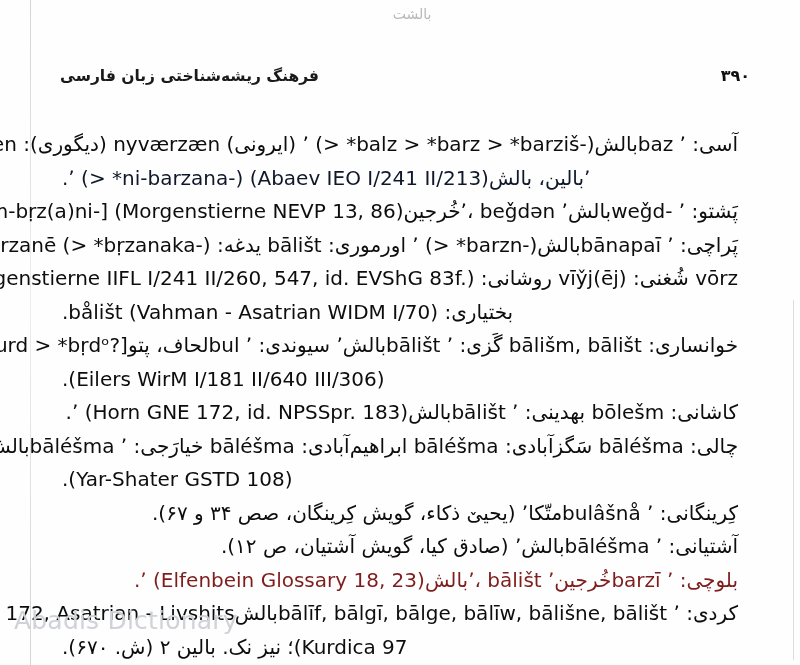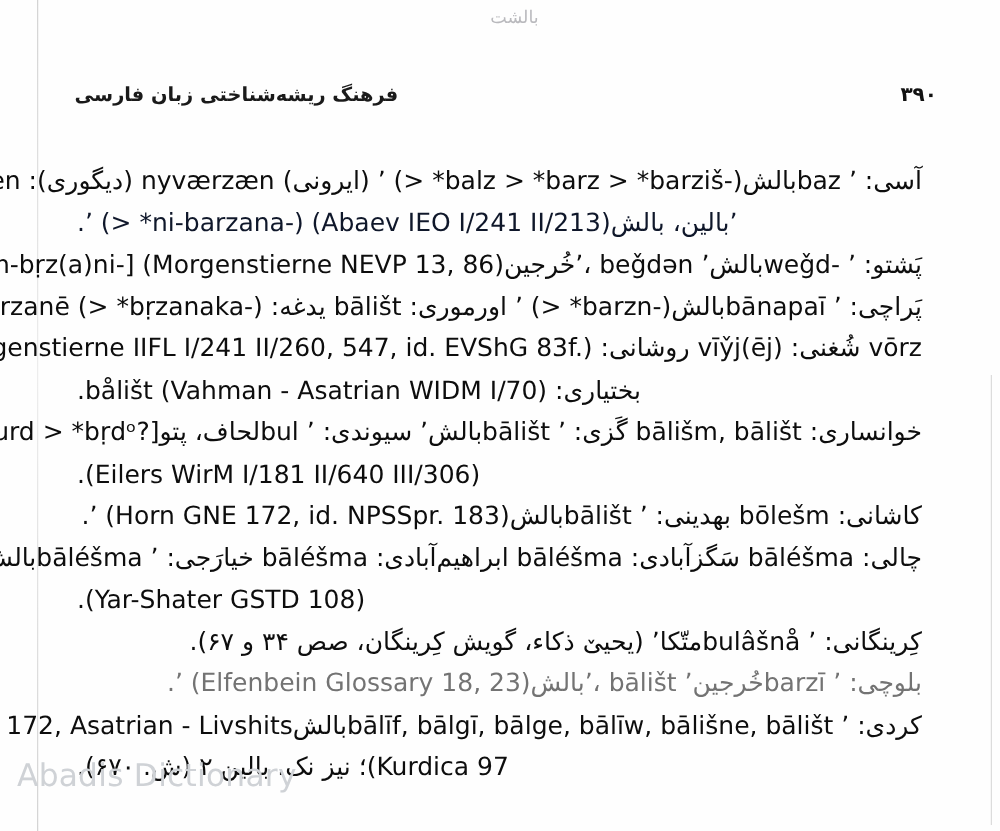--- a/index.html
+++ b/index.html
@@ -134,20 +134,21 @@
     <div class="line ind" style="color: rgb(13, 13, 13);">پَشتو: weǧd- ʼبالشʼ، beǧdən ʼخُرجینʼ [&gt; *ham-bṛz(a)ni-] (Morgenstierne NEVP 13, 86).</div>
     <div class="line ind" style="color: rgb(13, 13, 13);">پَراچی: bānapaī ʼبالشʼ (&gt; *barzn-) اورموری: bālišt یدغه: virzanē (&gt; *bṛzanaka-) وَخی:</div>
     <div class="line ind" style="color: rgb(13, 13, 13);">vōrz شُغنی: vīy̌j(ēj) روشانی: vāwz (Morgenstierne IIFL I/241 II/260, 547, id. EVShG 83f.).</div>
     <div class="line cont-rtl" style="color: rgb(13, 13, 13);">بختیاری: båli̇št (Vahman - Asatrian WIDM I/70).</div>
     <div class="line ind" style="color: rgb(13, 13, 13);">خوانساری: bālišm, bālišt گَزی: bālišt ʼبالشʼ سیوندی: bul ʼلحاف، پتوʼ [&gt; *burd &gt; *bṛdᵒ?]</div>
     <div class="line cont-rtl" style="color: rgb(13, 13, 13);">(Eilers WirM I/181 II/640 III/306).</div>
     <div class="line ind" style="color: rgb(13, 13, 13);">کاشانی: bōlešm بهدینی: bālišt ʼبالشʼ (Horn GNE 172, id. NPSSpr. 183).</div>
     <div class="line ind" style="color: rgb(13, 13, 13);">چالی: bāléšma سَگزآبادی: bāléšma ابراهیم‌آبادی: bāléšma خیارَجی: bāléšma ʼبالشʼ</div>
     <div class="line cont-rtl" style="color: rgb(13, 13, 13);">(Yar-Shater GSTD 108).</div>
     <div class="line ind" style="color: rgb(13, 13, 13);">کِرینگانی: bulâšnå ʼمتّکاʼ (یحیێ ذکاء، گویش کِرینگان، صص ۳۴ و ۶۷).</div>
-    <div class="line ind" style="color: #737373;">بلوچی: barzī ʼخُرجینʼ، bālišt ʼبالشʼ (Elfenbein Glossary 18, 23).</div>
+    <div class="line ind" style="color: rgb(13, 13, 13);">آشتیانی: bāléšma ʼبالشʼ (صادق کیا، گویش آشتیان، ص ۱۲).</div>
+    <div class="line ind" style="color: #7f1d1d;">بلوچی: barzī ʼخُرجینʼ، bālišt ʼبالشʼ (Elfenbein Glossary 18, 23).</div>
     <div class="line ind" style="color: rgb(13, 13, 13);">کردی: bālīf, bālgī, bālge, bālīw, bālišne, bālišt ʼبالشʼ (Horn GNE 172, Asatrian - Livshits</div>
     <div class="line cont-rtl" style="color: rgb(13, 13, 13);">Kurdica 97)؛ نیز نک. بالین ۲ (ش. ۶۷۰).</div>
   </div>
 
   <div class="watermark" style="color: rgb(207, 210, 214);">Abadis Dictionary</div>
 
 </div>
 
 </body></html>

